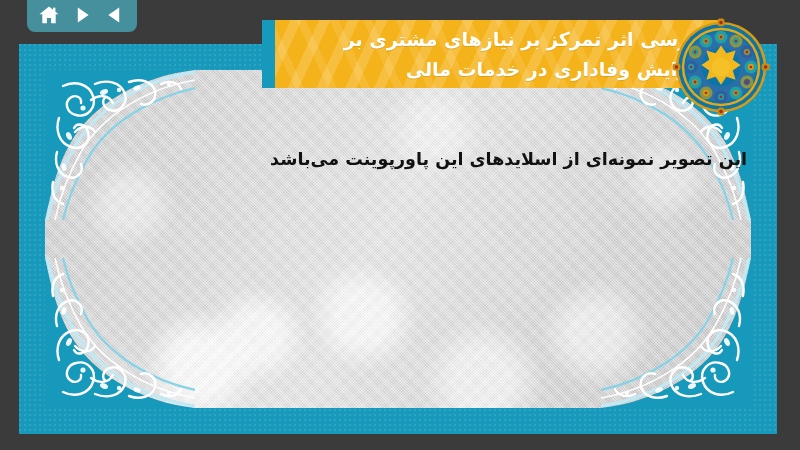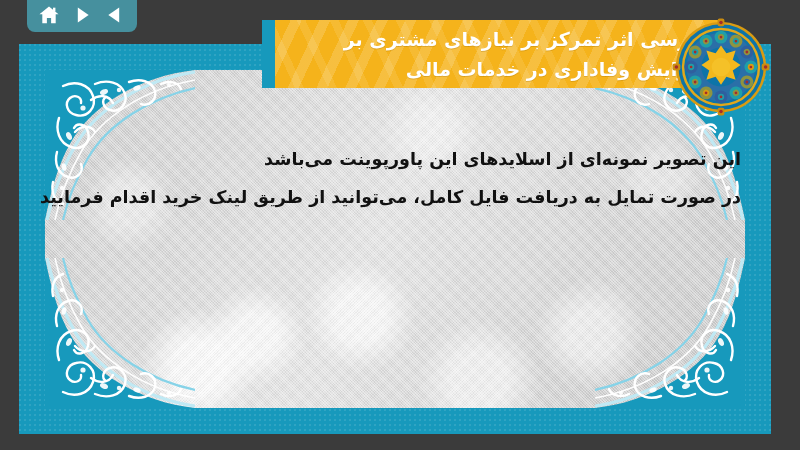--- a/index.html
+++ b/index.html
@@ -51,20 +51,21 @@
 
   
   #slide {
     position: absolute;
     left: 19px;
     top: 44px;
     width: 752px;
     height: 390px;
     background: #1799bc;
     overflow: hidden;
+    padding-left: 6px;
   }
 
   
   #slide::before {
     content: "";
     position: absolute;
     inset: 0;
     background-image:
       radial-gradient(circle at 1px 1px, rgba(255,255,255,.17) 0.6px, transparent 0.9px);
     background-size: 5px 5px;
@@ -342,21 +343,20 @@
           <circle cx="38" cy="38" r="2.6"></circle>
           <circle cx="74" cy="20" r="2.2"></circle>
           <circle cx="17" cy="118" r="2.2"></circle>
           <circle cx="124" cy="15" r="2"></circle>
         </g>
       </svg>
     </div>
 
     <div id="body-text">
       <div>این تصویر نمونه‌ای از اسلایدهای این پاورپوینت می‌باشد</div>
-      <div>در صورت تمایل به دریافت فایل کامل، می‌توانید از طریق لینک خرید اقدام فرمایید</div>
     </div>
 
   </div>
 
   <div id="title-banner">
     <div class="chevrons"></div>
     <div id="banner-accent"></div>
     <div id="title-text">
       <div>بررسی اثر تمرکز بر نیازهای مشتری بر</div>
       <div>افزایش وفاداری در خدمات مالی</div>

